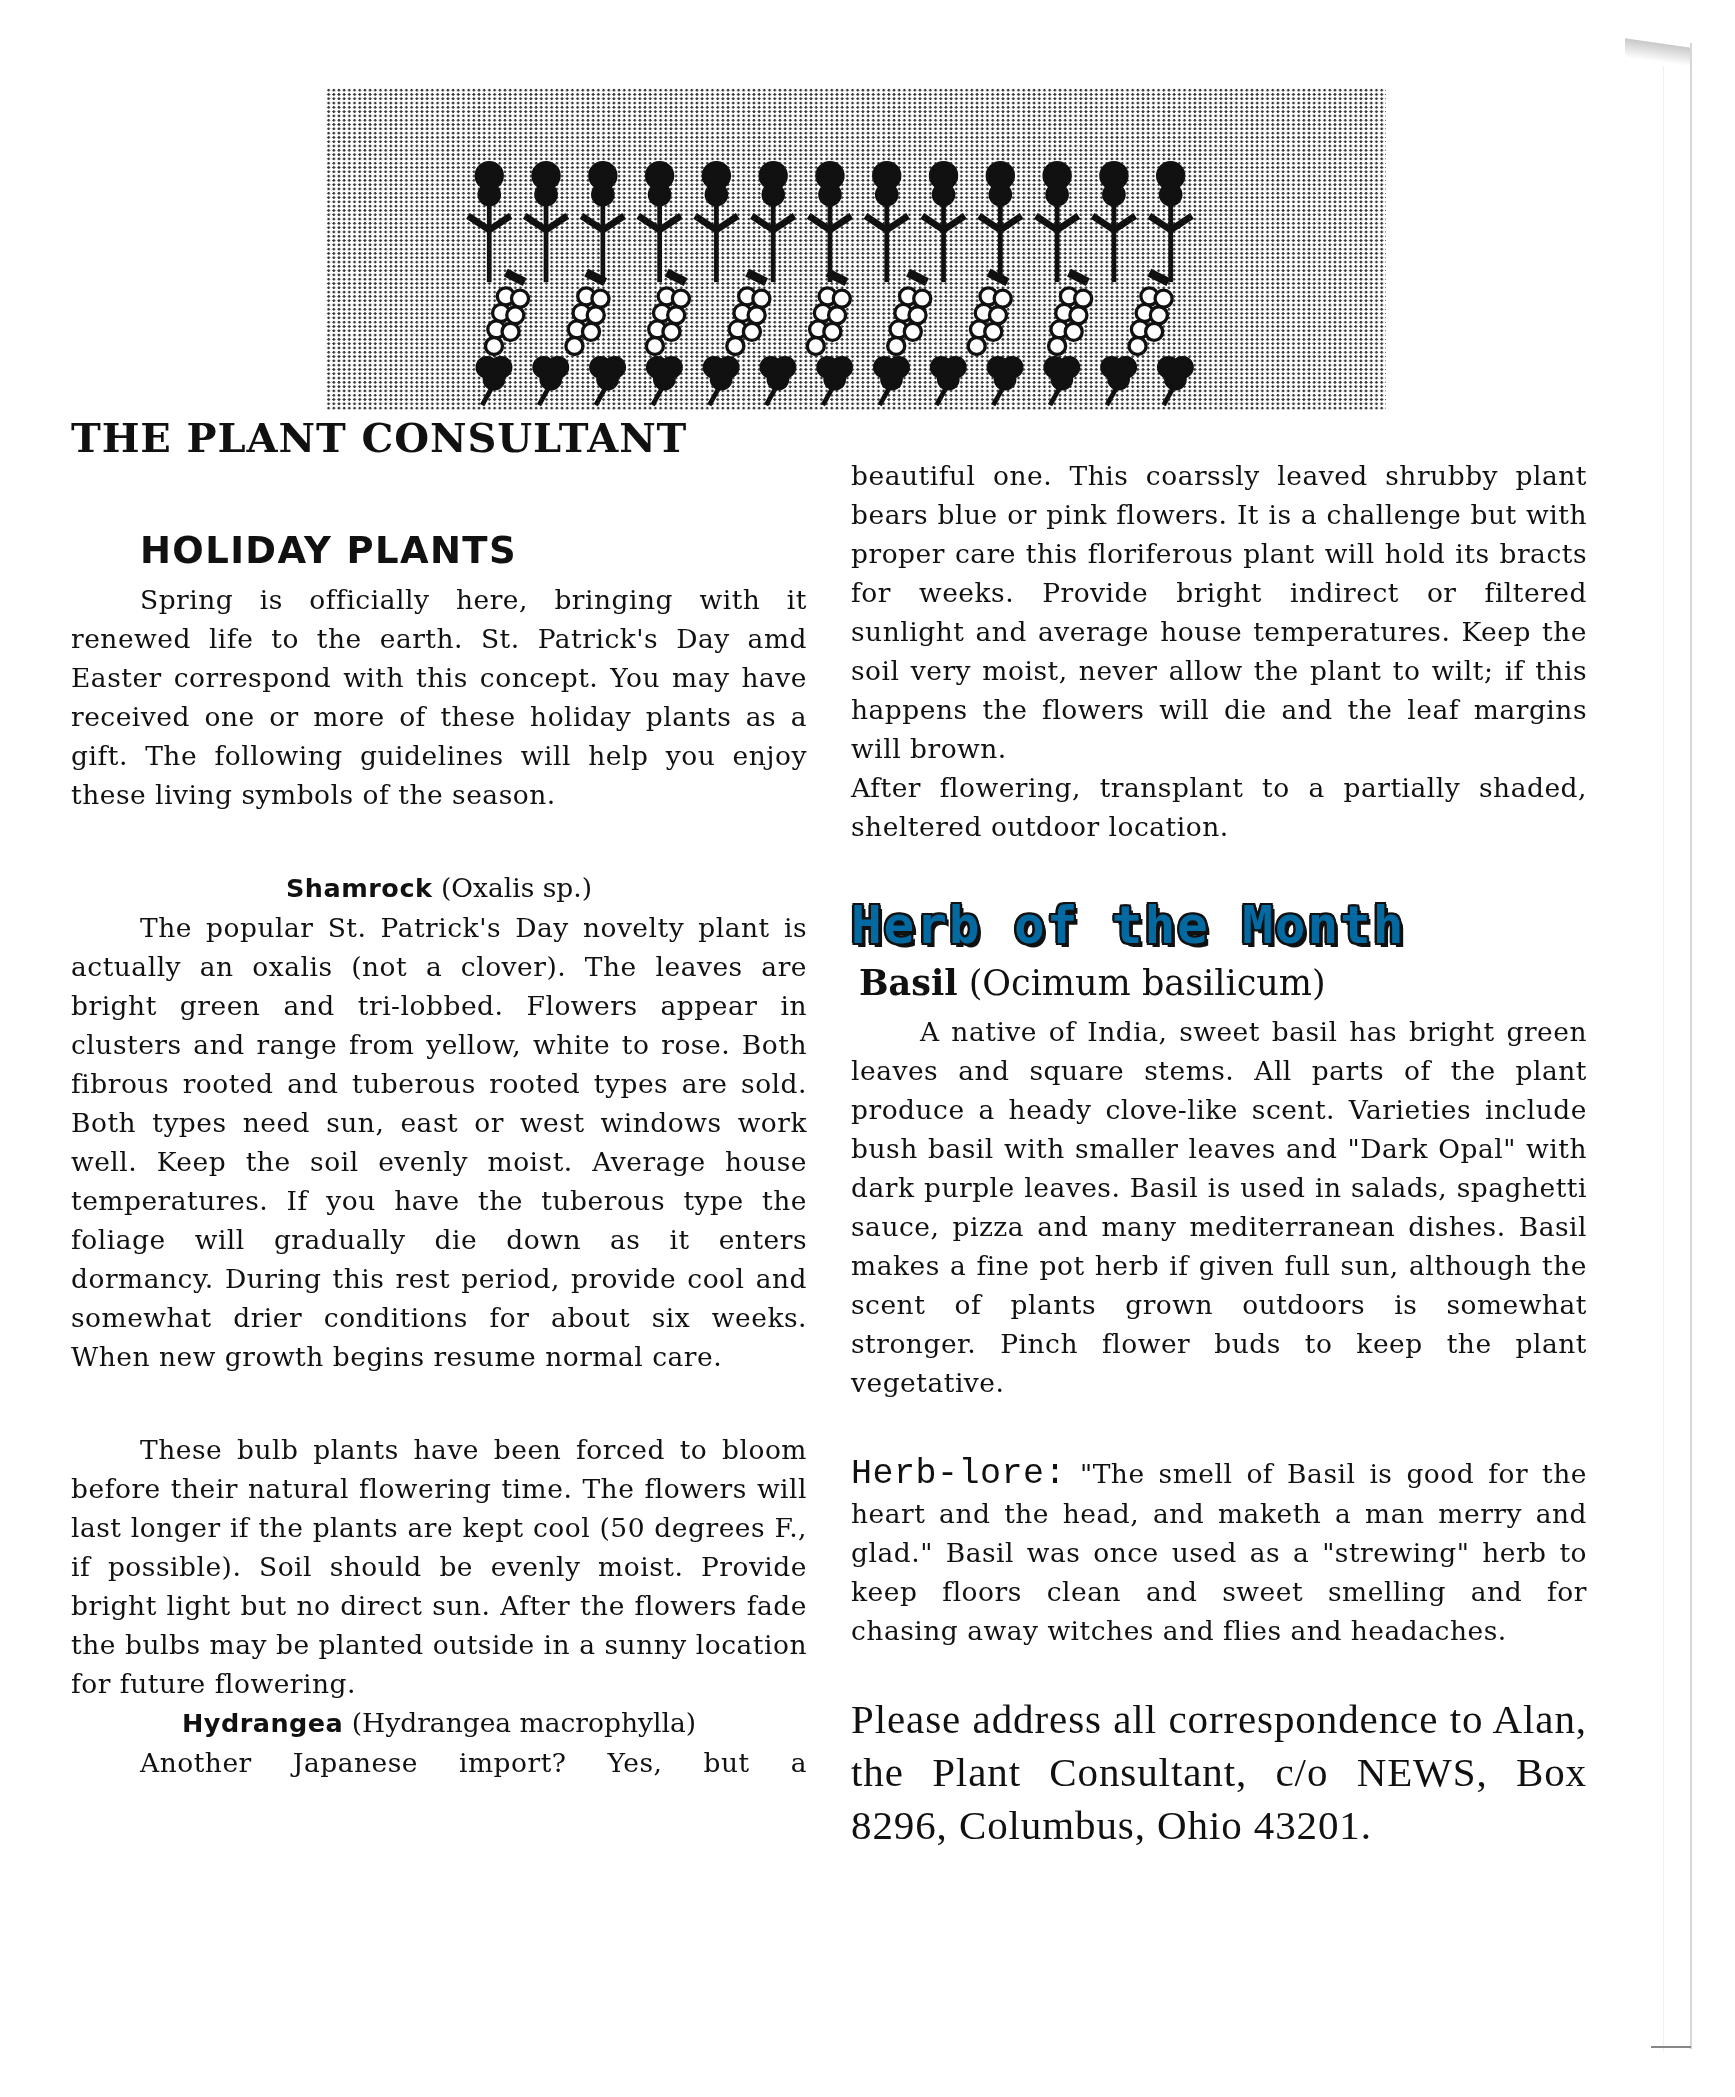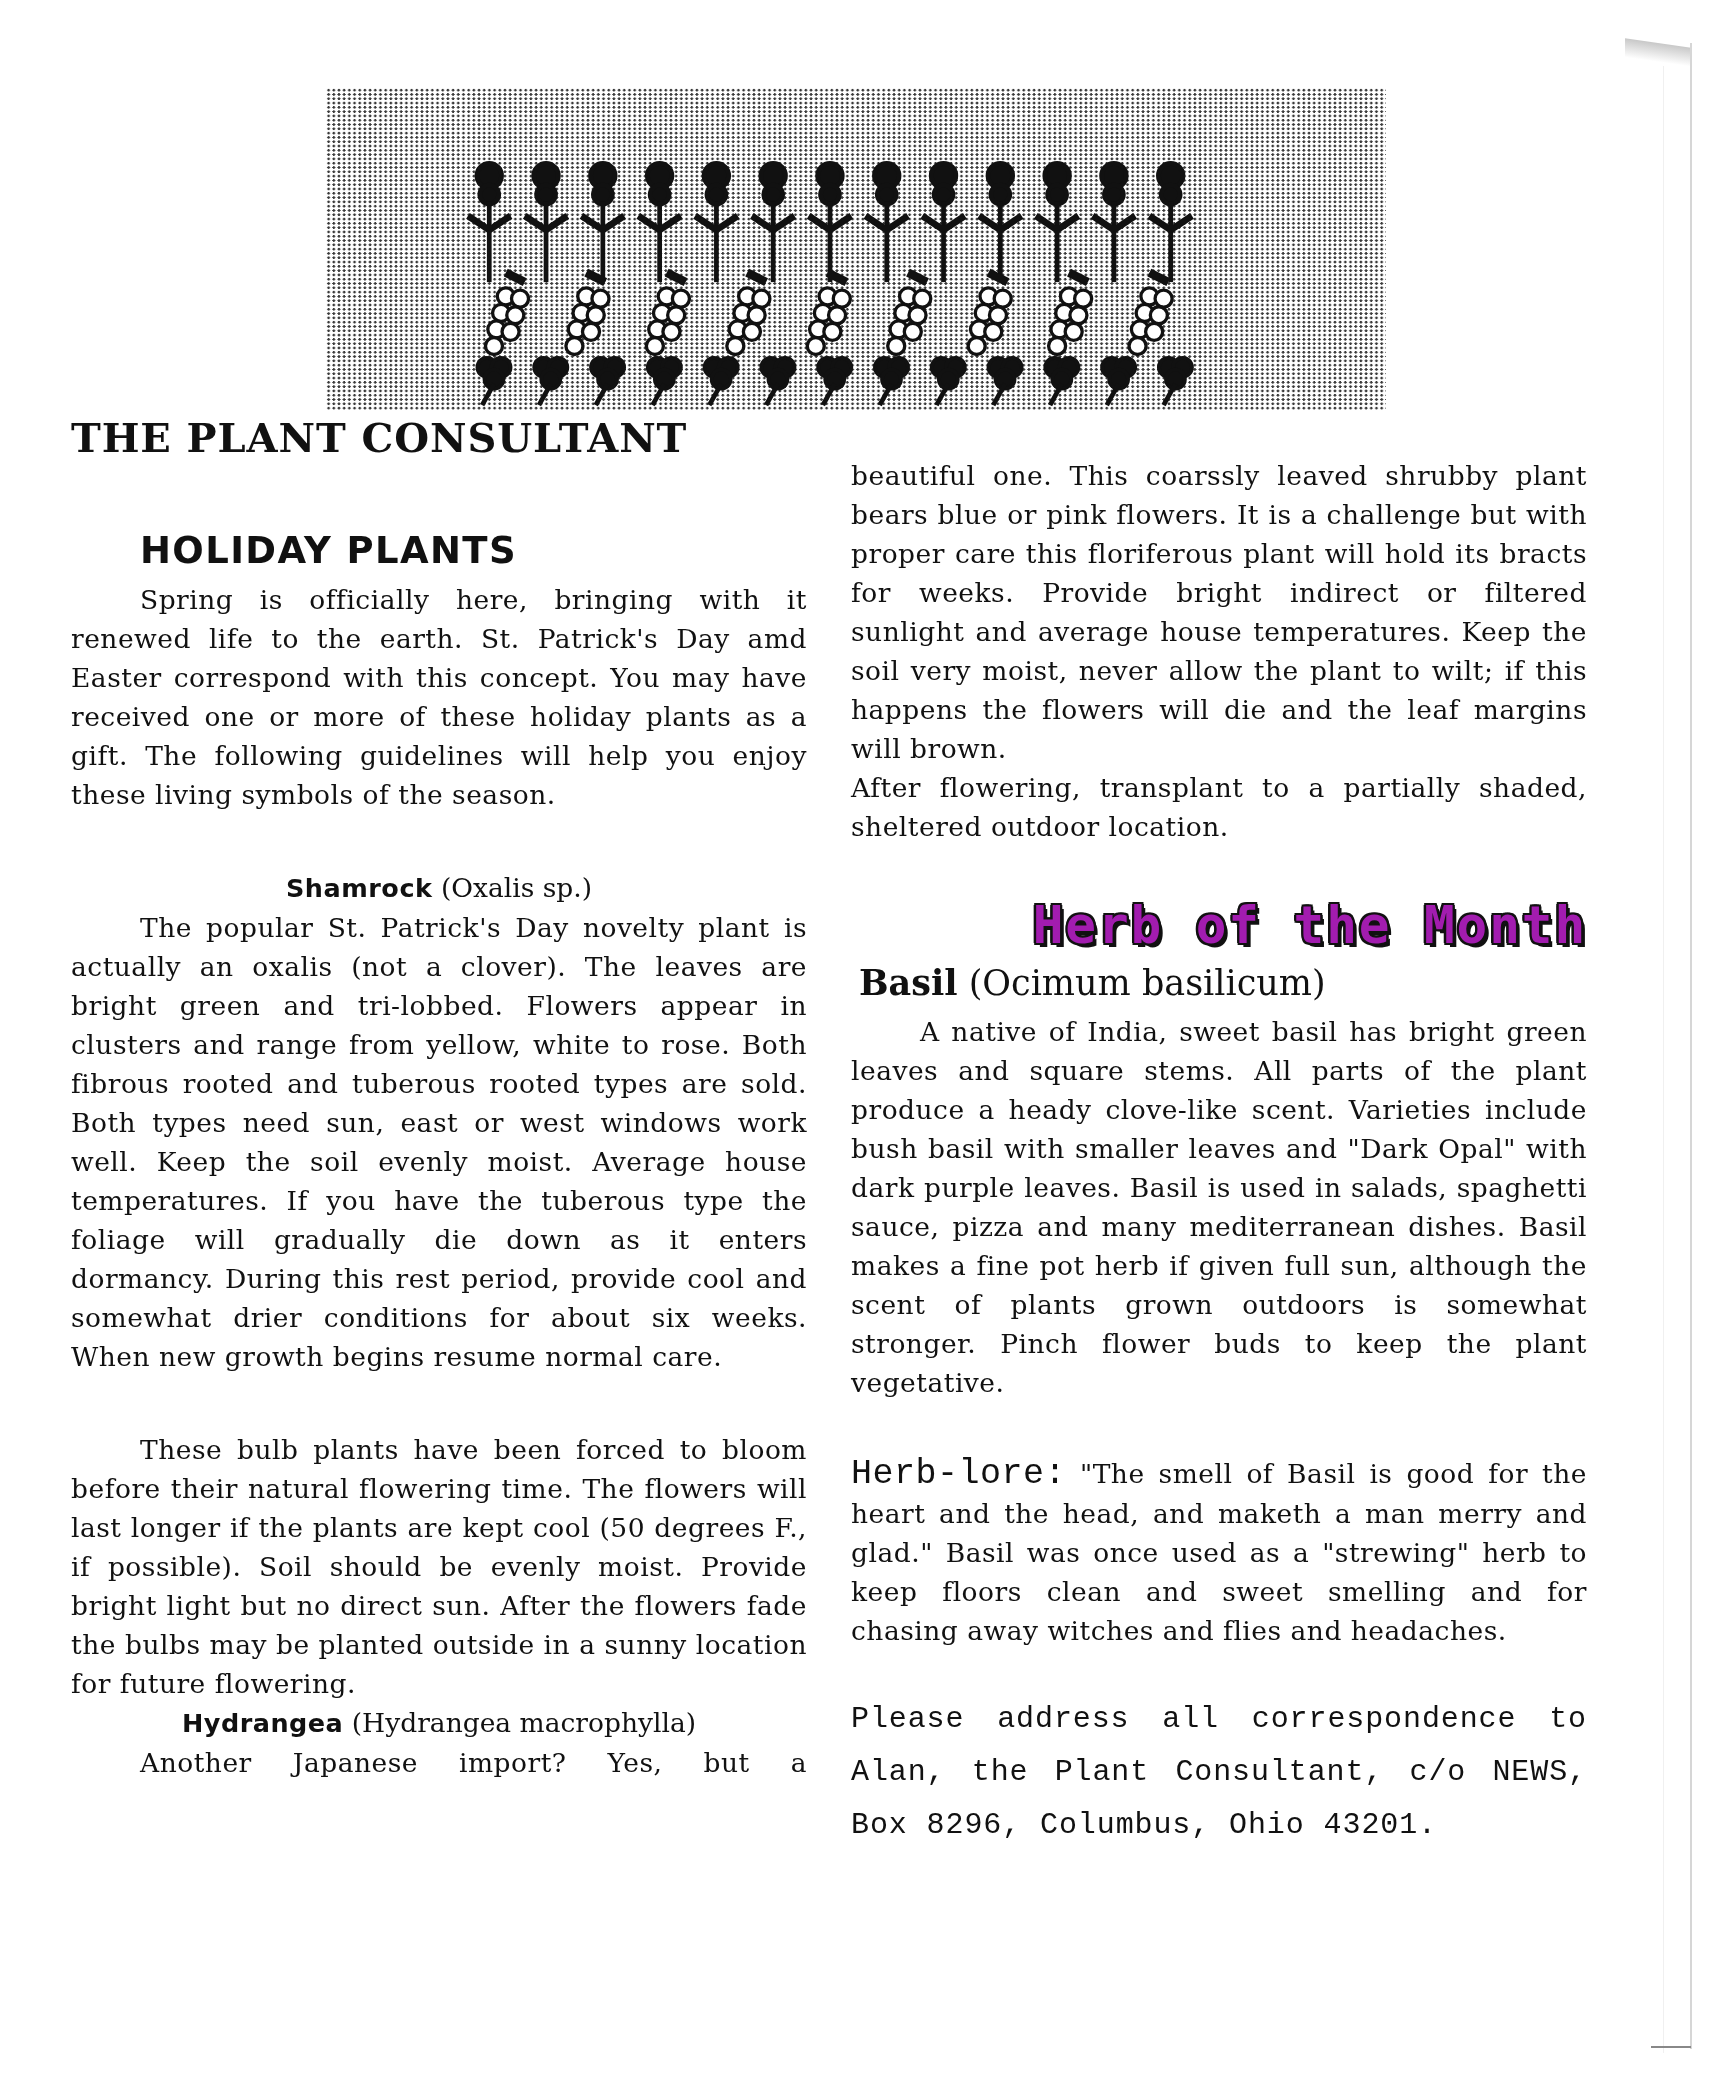--- a/index.html
+++ b/index.html
@@ -43,31 +43,31 @@
   .indent { text-indent: 69px; }
   .spacer-m { height: 54px; }
   .plant-head {
     font-family: "DejaVu Serif", serif; font-size: 26.5px; line-height: 39px; margin: 0; text-align: center;
   }
   .plant-name { font-family: "DejaVu Sans", sans-serif; font-weight: 900; font-size: 25.5px; letter-spacing: 0.5px; }
   .plant-sci { font-family: "DejaVu Serif", serif; }
 
   .hotm {
     font-family: "DejaVu Sans Mono", monospace; font-weight: bold; font-size: 51px;
-    text-align: right; margin: 0; line-height: 1.1; letter-spacing: 1.9px;
-    color: #a21caf;
+    text-align: left; margin: 0; line-height: 1.1; letter-spacing: 1.9px;
+    color: #0369a1;
     text-shadow: -1.9px -1.9px 0 #111, 1.9px -1.9px 0 #111, -1.9px 1.9px 0 #111, 1.9px 1.9px 0 #111,
                  0 -2.4px 0 #111, 0 2.4px 0 #111, -2.4px 0 0 #111, 2.4px 0 0 #111,
                  3.8px 3.8px 0 #111;
   }
   .basil-head { margin: 8px; font-family: "DejaVu Serif", serif; font-size: 35px; line-height: 1.2; }
   .basil-name { font-weight: bold; }
   .herblore-label { font-family: Liberation Mono, monospace; font-size: 35px; }
   .address {
-    font-family: Liberation Mono, monospace; font-size: 30px; line-height: 53px;
+    font-family: Liberation Serif, serif; font-size: 41px; line-height: 53px;
     text-align: justify; margin: 0; letter-spacing: 0.9px;
   }
 </style>
 </head>
 <body>
 
 <div class="edge-top"></div>
 <div class="edge-v"></div>
 <div class="edge-v2"></div>
 <div class="edge-bottom"></div>

